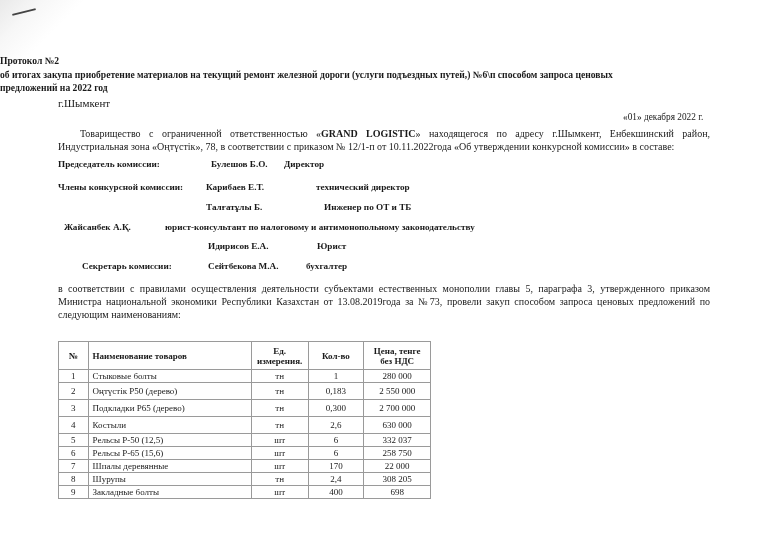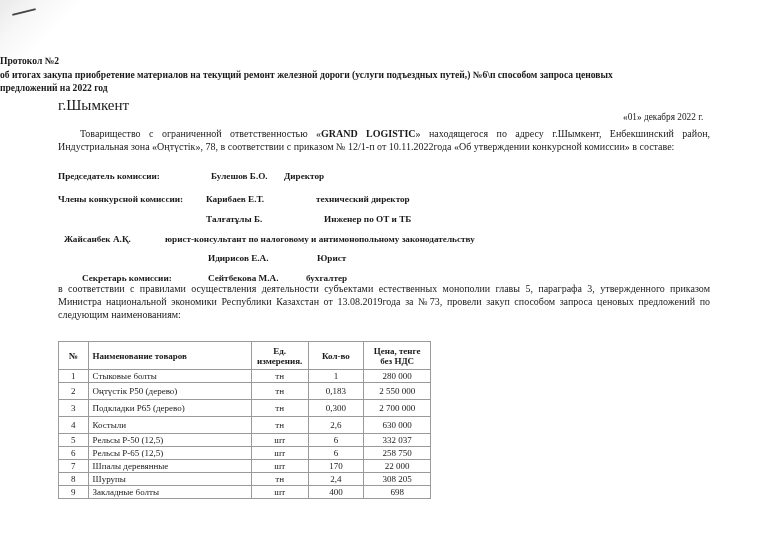--- a/index.html
+++ b/index.html
@@ -16,25 +16,25 @@
   }
   .corner-mark {
     position: absolute; left: 12px; top: 11px; width: 24px; height: 2px;
     background: #444; transform: rotate(-14deg);
   }
   .abs { position: absolute; white-space: nowrap; }
   .title { font-weight: bold; font-size: 9.6px; }
   .t1 { left: 0; width: 768px; top: 55px; }
   .t2 { left: 0; width: 768px; top: 69px; }
   .t3 { left: 0; width: 612px; top: 82px; }
-  .city { left: 58px; top: 97px; font-size: 15px; }
+  .city { left: 58px; top: 97px; font-size: 11px; }
   .date { left: 595px; top: 112px; font-size: 9.3px; margin-left: 28px; }
   .para { font-size: 10px; line-height: 13px; white-space: normal; text-align: justify; }
   .p1 { left: 58px; top: 127px; width: 652px; text-indent: 22px; }
-  .b { font-weight: bold; font-size: 9.2px; margin-top: 12px; }
+  .b { font-weight: bold; font-size: 9.2px; }
   .p2 { left: 58px; top: 282px; width: 652px; }
   table.goods {
     position: absolute; left: 58px; top: 341px; width: 373px;
     border-collapse: collapse; font-size: 9px;
   }
   table.goods th, table.goods td {
     border: 1px solid #9a9a9a; padding: 0 4px; height: 12px;
   }
   table.goods th { font-weight: bold; height: 27px; line-height: 10px; }
   table.goods td.c { text-align: center; }
@@ -125,21 +125,21 @@
       </tr>
       <tr>
         <td class="c">5</td>
         <td>Рельсы Р-50 (12,5)</td>
         <td class="c">шт</td>
         <td class="c">6</td>
         <td class="c">332 037</td>
       </tr>
       <tr>
         <td class="c">6</td>
-        <td>Рельсы Р-65 (12,5)</td>
+        <td>Рельсы Р-65 (15,6)</td>
         <td class="c">шт</td>
         <td class="c">6</td>
         <td class="c">258 750</td>
       </tr>
       <tr>
         <td class="c">7</td>
         <td>Шпалы деревянные</td>
         <td class="c">шт</td>
         <td class="c">170</td>
         <td class="c">22 000</td>

